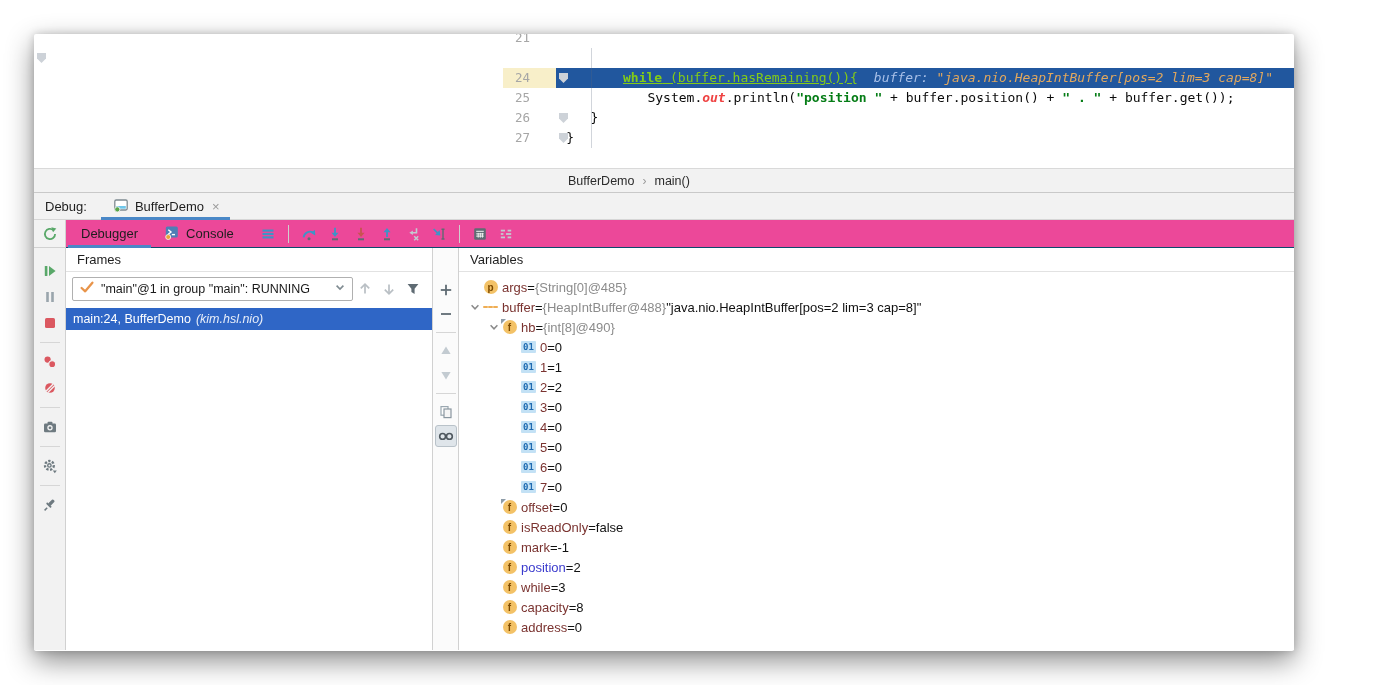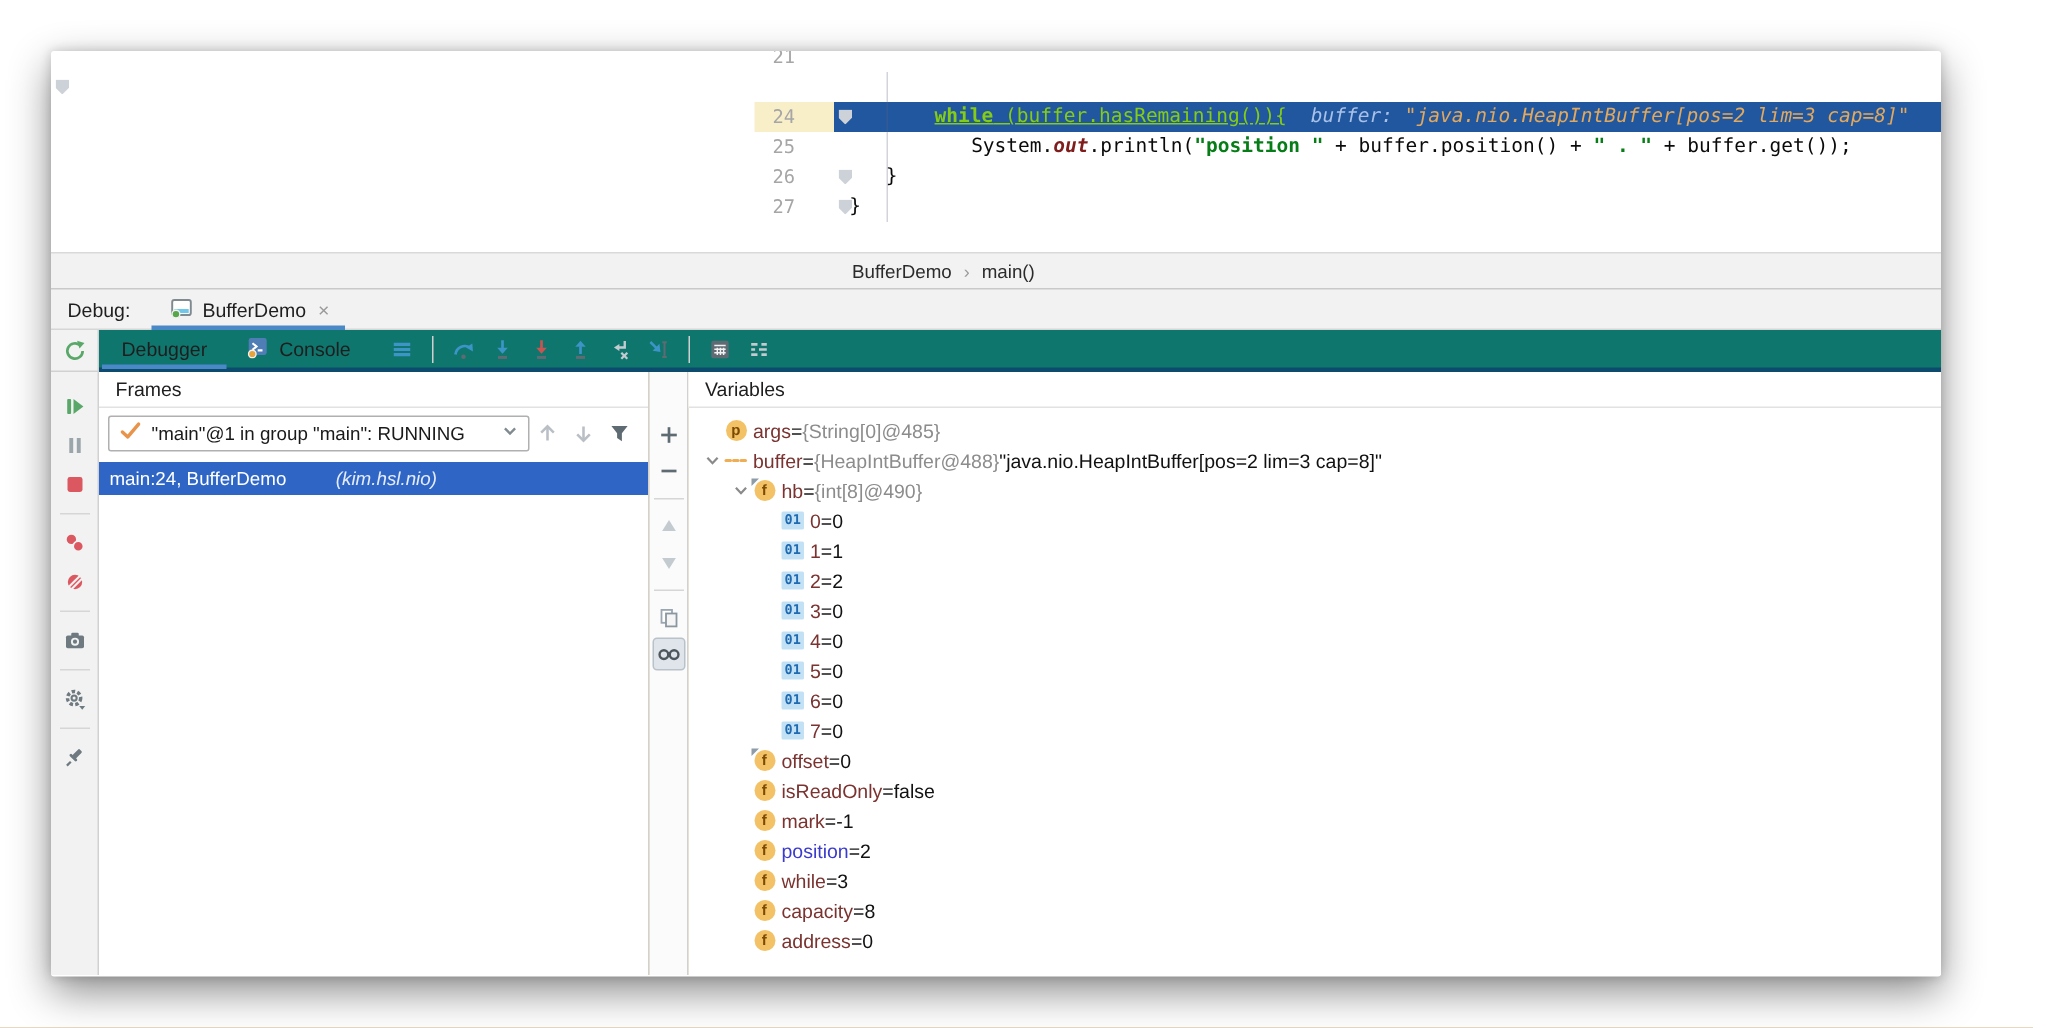--- a/index.html
+++ b/index.html
@@ -20,21 +20,21 @@
   .ed-body { flex:1; position:relative; white-space:pre; }
   .ed-line.exec .ed-body { background:#21579E; }
   .fold { position:absolute; left:3px; top:5px; width:9px; height:10px; background:#CDD2D8;
           clip-path:polygon(0 0,100% 0,100% 55%,50% 100%,0 55%); z-index:2; }
   .cbar { position:absolute; left:1px; top:0; width:4px; height:20px; background:#4C86C8; border-radius:2px; z-index:2; }
   .code { position:relative; z-index:1; }
   .seg-plain { color:#0A0A0A; }
   .seg-comment { color:#8C8C8C; font-style:italic; }
   .seg-kw { color:#0033B3; font-weight:bold; }
   .seg-string { color:#067D17; font-weight:bold; }
-  .seg-field { color:#7f1d1d; font-style:italic; font-weight:bold;margin-top:36px; }
+  .seg-field { color:#ef4444; font-style:italic; font-weight:bold;margin-top:36px; }
   .exec .seg-plain, .exec .seg-kw { color:#84cc16;text-decoration:underline; }
   .seg-hint-label { color:#A9C0E8; font-style:italic; margin-left:16px; }
   .seg-hint-value { color:#E2A85E; font-style:italic; }
 
   .breadcrumbs { position:absolute; left:0; right:0; top:134px; height:24px; background:#F2F2F2;
                  border-top:1px solid #D9D9D9; display:flex; align-items:center; padding-left:534px;
                  font-size:12.5px; color:#2B2B2B; }
   .bc-sep { color:#9A9A9A; margin:0 8px; font-size:12px; }
 
   
@@ -42,42 +42,42 @@
                   display:flex; align-items:stretch; font-size:13px; color:#1E1E1E; }
   .dh-label { display:flex; align-items:center; padding:0 14px 0 11px; }
   .dh-tab { position:relative; display:flex; align-items:center; gap:6px; padding:0 10px 0 12px; }
   .dh-tab .underline { position:absolute; left:0; right:0; bottom:-1px; height:3px; background:#4A88C7; }
   .dh-close { color:#9A9A9A; font-size:13px; margin-left:2px; cursor:default; }
 
   
   .debug-grid { display:grid; grid-template-columns:32px 1fr; grid-template-rows:28px 1fr; height:430px; }
   .corner { border-right:1px solid #D1D1D1; border-bottom:1px solid #D1D1D1; background:#F2F2F2;
             display:flex; align-items:center; justify-content:center; }
-  .toolbar-row { border-bottom:3px solid #0c4a6e; background:#0f766e; display:flex; align-items:center; padding-left:2px; }
+  .toolbar-row { border-bottom:1px solid #0c4a6e; background:#ec4899; display:flex; align-items:center; padding-left:2px; }
   .left-col { border-right:1px solid #D1D1D1; background:#F2F2F2; display:flex; flex-direction:column; align-items:center; padding-top:10px; }
   .panels { display:flex; background:#a16207; min-height:0; }
 
   .dbg-tab { position:relative; height:100%; display:flex; align-items:center; gap:6px; padding:0 13px; font-size:13px; color:#1E1E1E; }
   .dbg-tab .underline { position:absolute; left:0; right:0; bottom:-1px; height:3px; background:#4A88C7; }
   .tbtn { width:24px; height:22px; display:inline-flex; align-items:center; justify-content:center; margin:0 1px; border-radius:3px; }
   .vsep { width:1px; height:18px; background:#CFCFCF; margin:0 7px; }
   .hsep { width:20px; height:1px; background:#D6D6D6; margin:6px 0; }
   .sidebtn { width:24px; height:24px; display:flex; align-items:center; justify-content:center; margin:1px 0; }
 
   
   .frames { width:367px; flex:none; border-right:1px solid #D1D1D1; display:flex; flex-direction:column; background:#FFF; }
   .panel-header { height:24px; flex:none; display:flex; align-items:center; padding-left:11px; font-size:13px; color:#1E1E1E;
                   border-bottom:1px solid #E2E2E2; background:#FFFFFF; }
   .frames-toolbar { display:flex; align-items:center; padding:5px 4px 4px 6px; }
   .thread-combo { width:281px; height:24px; background:#FFF; border:1px solid #B0B0B0; border-radius:2px;
                   display:flex; align-items:center; padding:0 4px 0 6px; gap:6px; }
   .thread-text { flex:1; font-size:12.5px; color:#1A1A1A; white-space:nowrap; overflow:hidden; }
   .fbtn { width:24px; height:22px; display:inline-flex; align-items:center; justify-content:center; }
   .frame-row { height:22px; display:flex; align-items:center; padding-left:7px; font-size:12.5px; margin-top:3px; }
-  .frame-row.selected { background:#2F66C6; color:#FFFFFF;gap:28px; }
+  .frame-row.selected { background:#2F66C6; color:#FFFFFF; }
   .frame-row .pkg { font-style:italic; color:rgba(255,255,255,0.88); margin-left:5px; }
 
   
   .wstrip { width:26px; flex:none; border-right:1px solid #D1D1D1; background:#FBFBFB;
             display:flex; flex-direction:column; align-items:center; padding-top:30px; }
   .wbtn { width:22px; height:22px; display:flex; align-items:center; justify-content:center; margin:1px 0; border-radius:3px; }
   .wbtn.pressed { background:#DFE5EA; border:1px solid #B9C2C9; }
 
   
   .vars { flex:1; display:flex; flex-direction:column; background:#FFF; min-width:0; }

